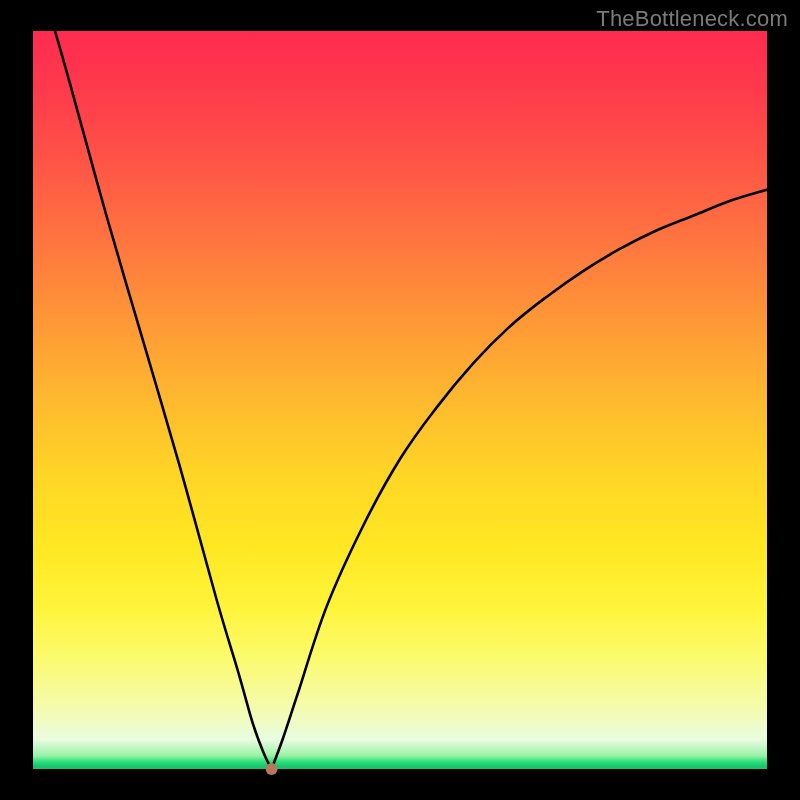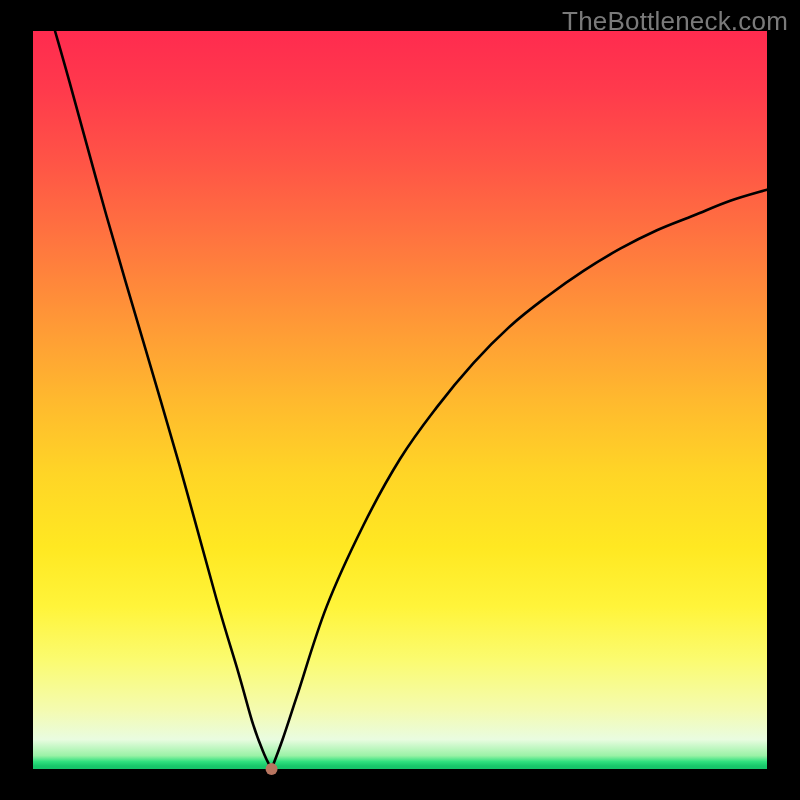--- a/index.html
+++ b/index.html
@@ -41,21 +41,21 @@
       #2fe07e 99.0%,
       #17c76a 99.6%,
       #16c26a 100%
     );
   }
   .watermark {
     position: absolute;
     top: 6px;
     right: 12px;
     color: #7a7a7a;
-    font-size: 26px;
+    font-size: 22px;
     letter-spacing: 0.2px;
     font-weight: 400;
     user-select: none;
   }
   .curve-svg {
     position: absolute;
     left: 0;
     top: 0;
     width: 734px;
     height: 738px;

